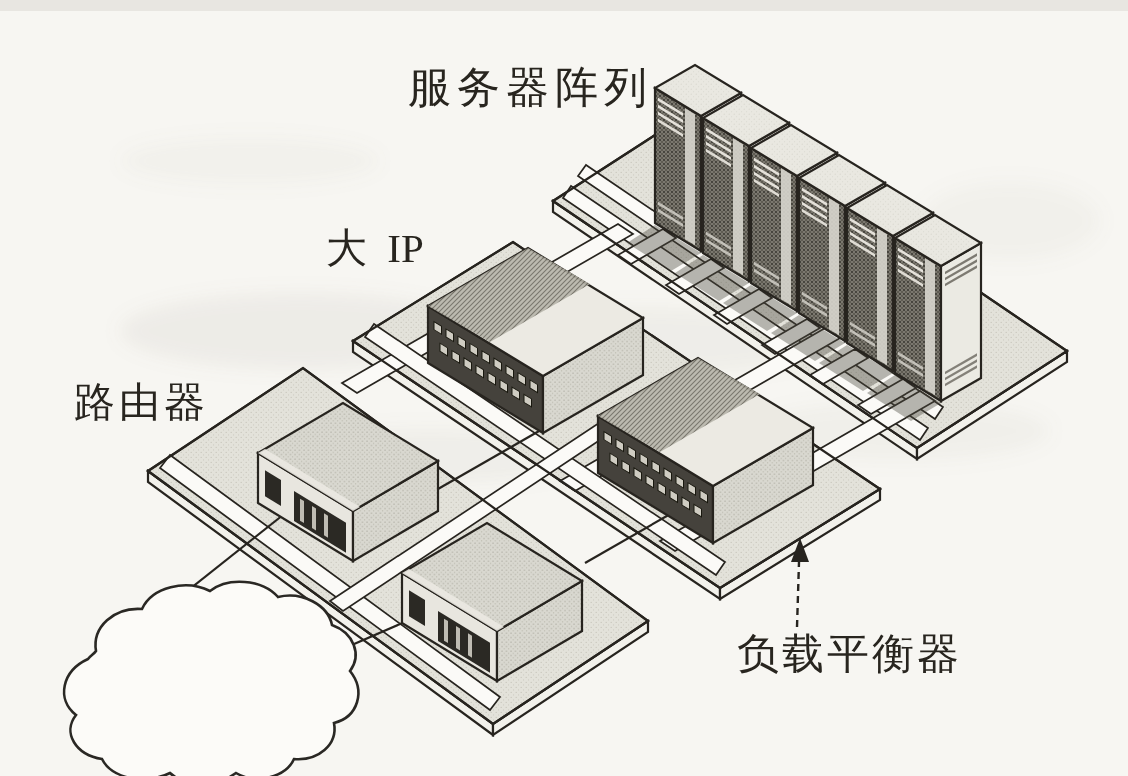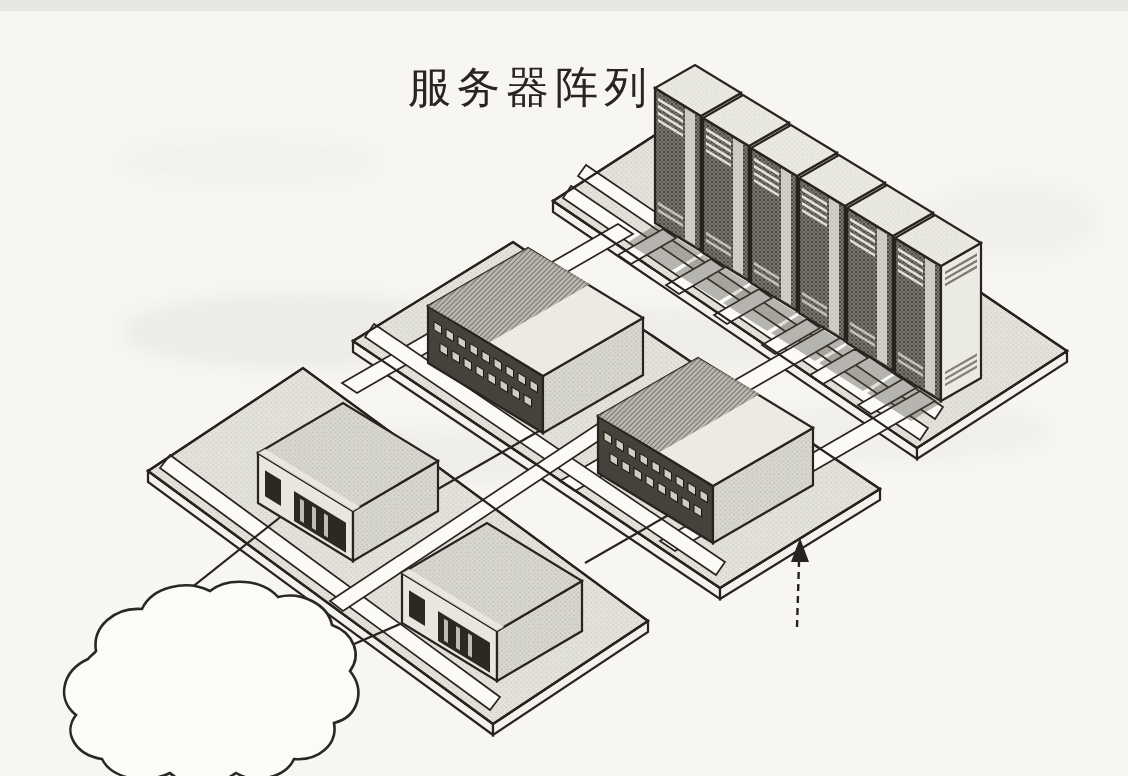--- a/index.html
+++ b/index.html
@@ -202,14 +202,17 @@
        C 76,744 62,722 76,704 C 56,688 62,660 88,648
        C 90,645 94,643 96,640 Z" fill="#fcfbf8" stroke="#2a2824" stroke-width="2.6"></path>
 
   <g>
     <line x1="797" y1="616" x2="799" y2="551" stroke="#27241f" stroke-width="2.4" stroke-dasharray="7 5"></line>
     <polygon points="800,527 791,551 809,551" fill="#27241f"></polygon>
   </g>
 </svg>
 
 <div class="diagram-label lbl-server-array">服务器阵列</div>
+<div class="diagram-label lbl-big-ip">大 IP</div>
+<div class="diagram-label lbl-router">路由器</div>
+<div class="diagram-label lbl-load-balancer">负载平衡器</div>
 
 </div>
 
 </body></html>

